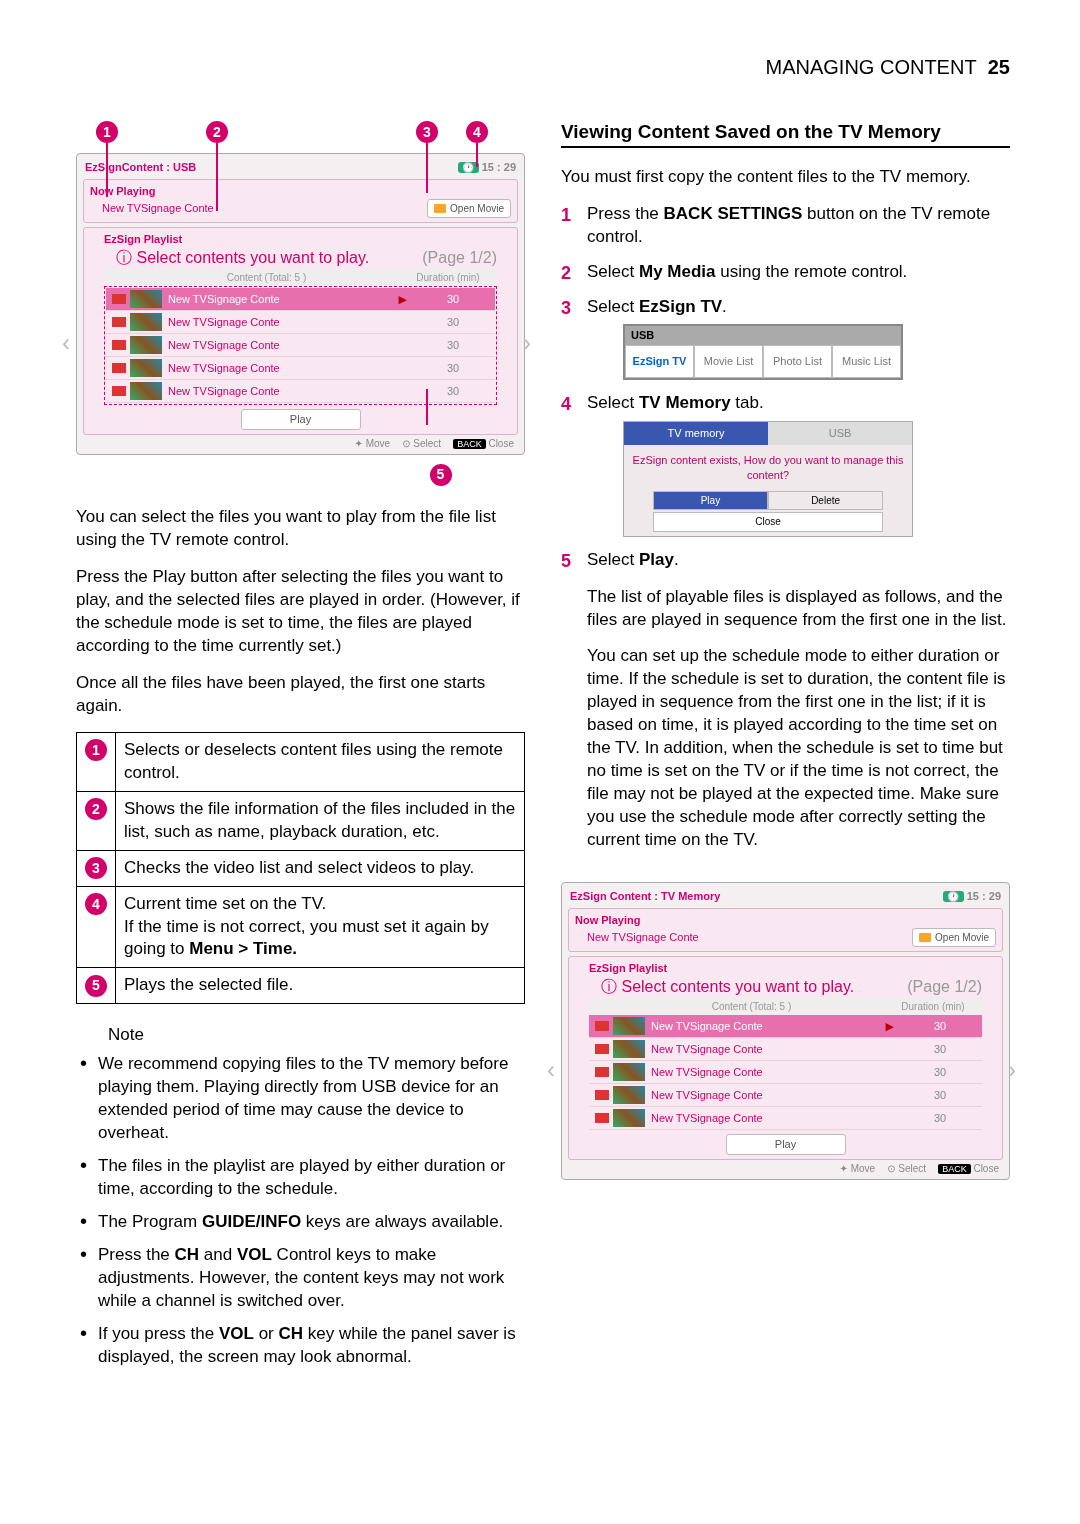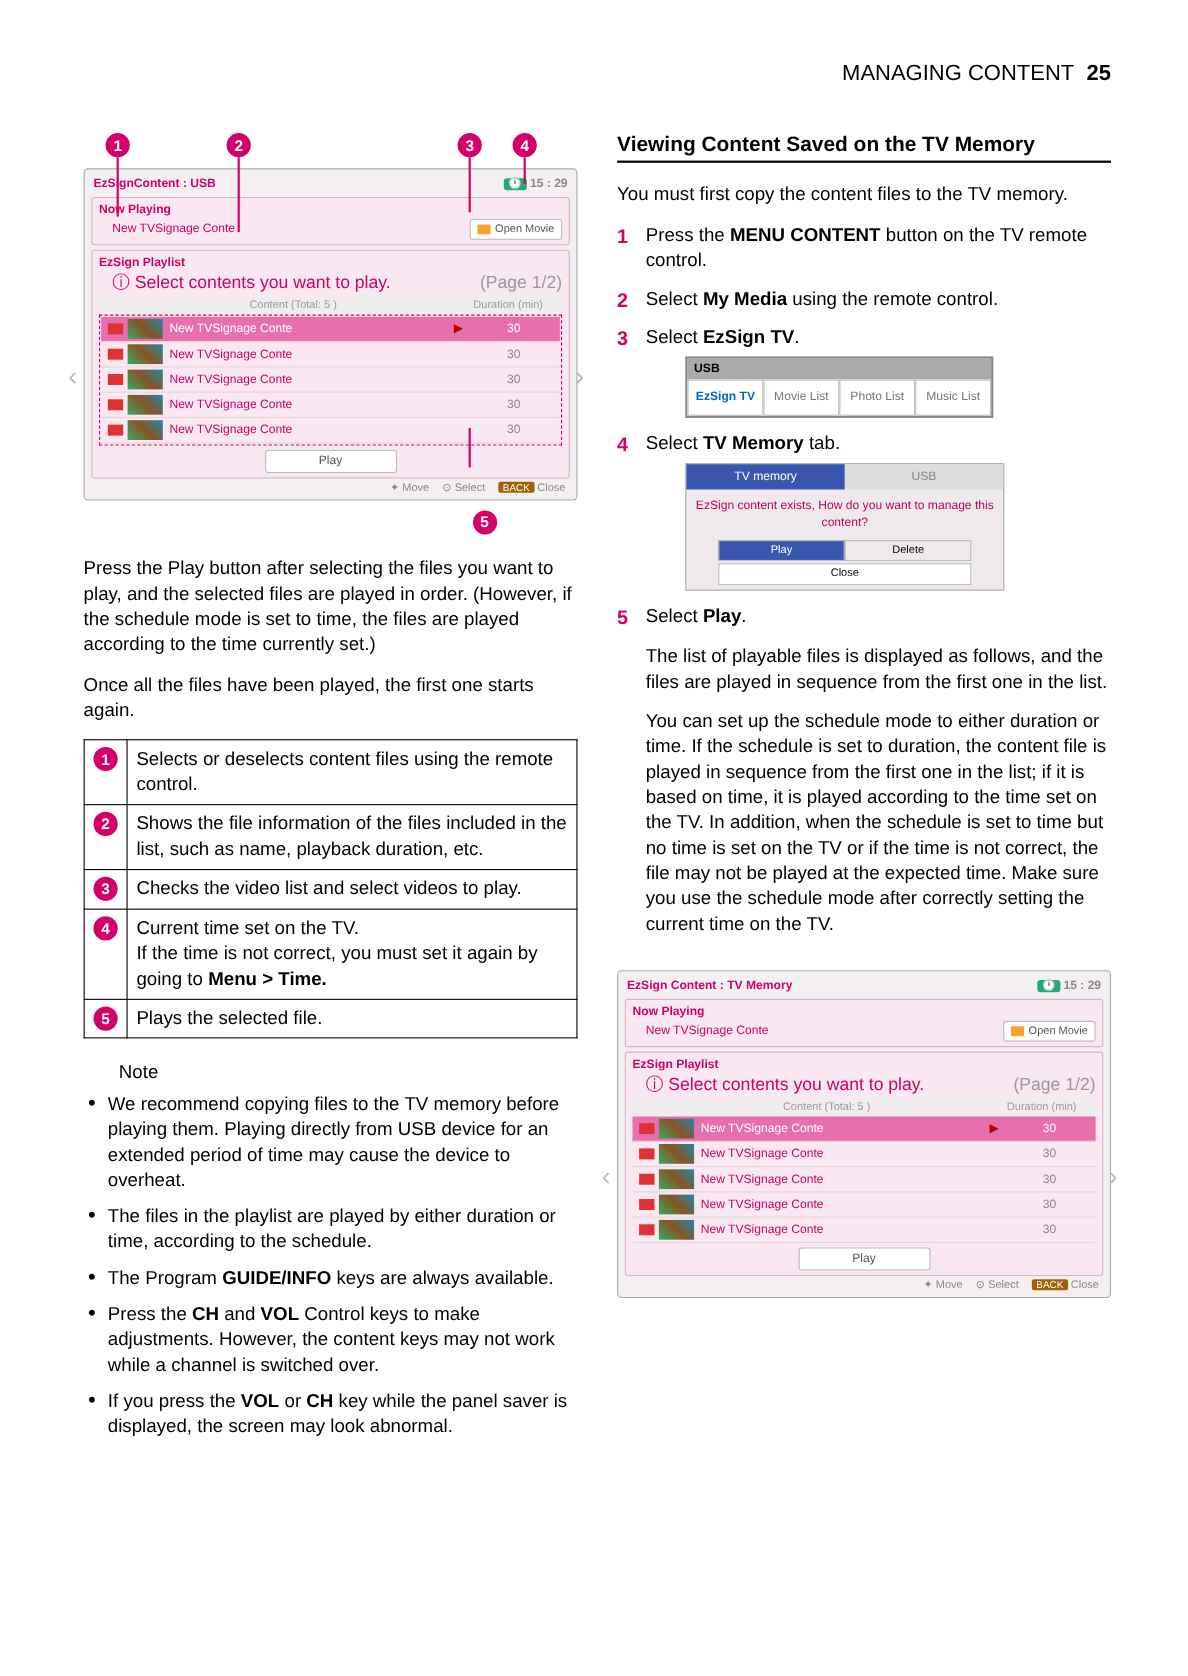--- a/index.html
+++ b/index.html
@@ -36,40 +36,40 @@
   }
   .ui-titlebar { display:flex; justify-content:space-between; color:#cc0077; font-weight:bold; padding:2px 2px 4px 2px;}
   .clock-pill { background:#2a7; color:#fff; padding:0 4px; border-radius:3px; font-size:10px;}
   .time-txt { color:#888; }
   .now-box { background:#f9e8f1; border:1px solid #d7b4c8; border-radius:3px; padding:4px 6px; margin-bottom:4px;}
   .now-box .npl { color:#c06; font-size:11px; font-weight:bold; }
   .now-row { display:flex; align-items:center; gap:6px; }
   .now-content { color:#c06; font-size:11px; padding-left:12px; flex:1;}
   .open-btn { background:#fff; border:1px solid #bbb; border-radius:3px; padding:2px 6px; font-size:10px; color:#555; display:flex; align-items:center; gap:4px;}
   .folder-icon { width:12px; height:9px; background:#f7a430; border-radius:1px; display:inline-block;}
-  .playlist-box { background:#f9e8f1; border:1px solid #d7b4c8; border-radius:3px; padding:4px 6px; position:relative;}
+  .playlist-box { background:#f9e8f1; border:1px solid #d7b4c8; border-radius:3px; padding:4px 20px; position:relative;}
   .playlist-box .pl-title { color:#c06; font-size:11px; font-weight:bold; }
   .pl-hint { color:#999; font-size:16px; display:flex; justify-content:space-between; padding-left:12px;}
   .pl-head { display:flex; color:#999; font-size:10px; background:#eee; padding:2px 4px;}
   .pl-head .ch { flex:0 0 22px;}
   .pl-head .cc { flex:1; text-align:center;}
   .pl-head .cd { flex:0 0 90px; text-align:center;}
   .pl-row { display:flex; align-items:center; border-bottom:1px solid #e6d4dd; padding:2px 2px;}
   .pl-row.selected { background:#e86fae; }
   .pl-row .flag { width:14px;height:10px;background:#d33; margin:0 4px;}
   .pl-row .thumb { width:32px;height:18px;background:linear-gradient(45deg,#3a6,#852,#28a); margin-right:6px;}
   .pl-row .txt { flex:1; color:#c06; font-size:11px;}
   .pl-row .play-icon{ color:#b00; margin-right:6px;}
   .pl-row .dur { flex:0 0 80px; text-align:center; color:#888;}
   .pl-row.selected .txt, .pl-row.selected .dur { color:#fff;}
   .nav-arrow { position:absolute; top:50%; width:16px; height:24px; font-size:24px; color:#bbb; line-height:24px;}
   .nav-left{ left:-22px;} .nav-right{ right:-22px;}
   .play-btn { margin:4px auto 0; width:120px; border:1px solid #bbb; border-radius:3px; text-align:center; font-size:11px; color:#555; background:#fff; padding:2px;}
   .ui-footer { display:flex; justify-content:flex-end; gap:12px; color:#888; font-size:10px; padding:2px 4px 0;}
-  .bk { background:#a16207;color:#fff;padding:0 4px;border-radius:2px;font-size:9px;}
+  .bk { background:#000000;color:#fff;padding:0 4px;border-radius:2px;font-size:9px;}
 
   
   .line { background:#d4006a; position:absolute; }
   .ui1-wrap { position: relative; }
 
   .bottom-callout { text-align:center; margin-top:8px;}
 
   .para { margin: 14px 0; }
   .legend { border-collapse: collapse; width:100%; margin-top: 6px;}
   .legend td { border:1px solid #000; padding:6px 8px; vertical-align:top; font-size:17px;}
@@ -198,20 +198,21 @@
             <span><span class="bk">BACK</span> <span>Close</span></span>
           </div>
         </div>
         <div class="line" style="left:350px; top:268px; width:2px; height:36px;"></div>
         <div class="bottom-callout" style="padding-left:280px;">
           <span class="bullet">5</span>
         </div>
       </div>
     </div>
 
+    <p class="para">You can select the files you want to play from the file list using the TV remote control.</p>
     <p class="para">Press the Play button after selecting the files you want to play, and the selected files are played in order. (However, if the schedule mode is set to time, the files are played according to the time currently set.)</p>
     <p class="para">Once all the files have been played, the first one starts again.</p>
 
     <table class="legend">
       <tbody>
           <tr>
             <td class="num"><span class="bullet">1</span></td>
             <td>Selects or deselects content files using the remote control.</td>
           </tr>
       <tr>
@@ -241,21 +242,21 @@
       <li><span>Press the </span><b>CH</b><span> and </span><b>VOL</b><span> Control keys to make adjustments. However, the content keys may not work while a channel is switched over.</span></li>
       <li><span>If you press the </span><b>VOL</b><span> or </span><b>CH</b><span> key while the panel saver is displayed, the screen may look abnormal.</span></li>
     </ul>
   </div>
 
   <div class="col">
     <h2>Viewing Content Saved on the TV Memory</h2>
     <p class="para">You must first copy the content files to the TV memory.</p>
 
     <ul class="steps">
-      <li><span class="step-num">1</span><span>Press the </span><b>MENU CONTENT</b><span> button on the TV remote control.</span></li>
+      <li><span class="step-num">1</span><span>Press the </span><b>BACK SETTINGS</b><span> button on the TV remote control.</span></li>
       <li><span class="step-num">2</span><span>Select </span><b>My Media</b><span> using the remote control.</span></li>
       <li><span class="step-num">3</span><span>Select </span><b>EzSign TV</b><span>.</span>
         <div class="media-tabs">
           <div class="mt-hdr">USB</div>
           <div class="mt-row">
             <div class="mt-cell active">EzSign TV</div>
             <div class="mt-cell">Movie List</div>
             <div class="mt-cell">Photo List</div>
             <div class="mt-cell">Music List</div>
           </div>

